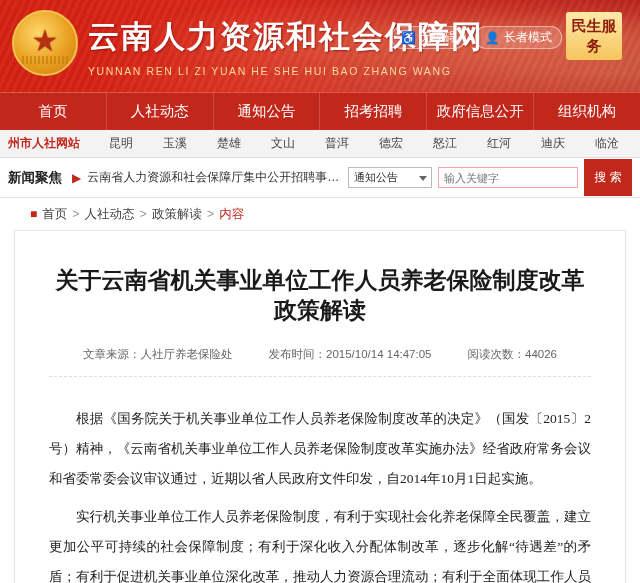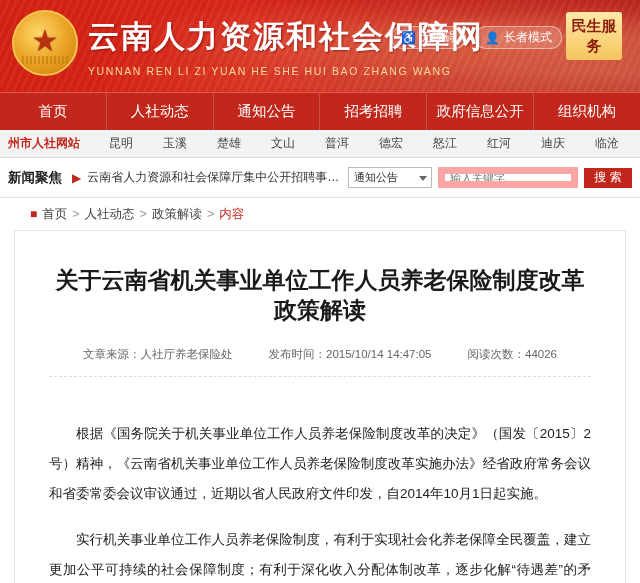--- a/index.html
+++ b/index.html
@@ -172,28 +172,28 @@
   }
   .sel::after {
     content: "";
     position: absolute; right: 4px; top: 8px;
     border-left: 4px solid transparent;
     border-right: 4px solid transparent;
     border-top: 5px solid #666;
   }
   .kw {
     width: 140px; height: 21px;
-    border: 7px solid #fca5a5;
+    border: 1px solid #fca5a5;
     font-size: 11px;
     color: #999;
     padding: 0 5px;
     background: #fff;
   }
   .searchbtn {
-    height: 20px;
+    height: 37px;
     min-width: 48px;
     background: #c1271b;
     color: #fff;
     border: none;
     font-size: 12px;
     font-family: "Liberation Sans", sans-serif;
     cursor: pointer;
   }
 
   
@@ -234,21 +234,21 @@
     padding-bottom: 14px;
     border-bottom: 1px dashed #ddd;
   }
   .body {
     padding-top: 26px;
     font-size: 13.5px;
     line-height: 30px;
     color: #222;
     text-align: justify;
   }
-  .body p { margin: 16px 0 8px; text-indent: 2em; }
+  .body p { margin: 1px 0 8px; text-indent: 2em; font-family: Liberation Serif, serif; }
 </style>
 </head>
 <body>
 
 <div class="banner">
   <div class="banner-texture"></div>
   <div class="emblem"></div>
   <div class="title-block">
     <div class="site-title">云南人力资源和社会保障网</div>
     <div class="site-pinyin">YUNNAN REN LI ZI YUAN HE SHE HUI BAO ZHANG WANG</div>

